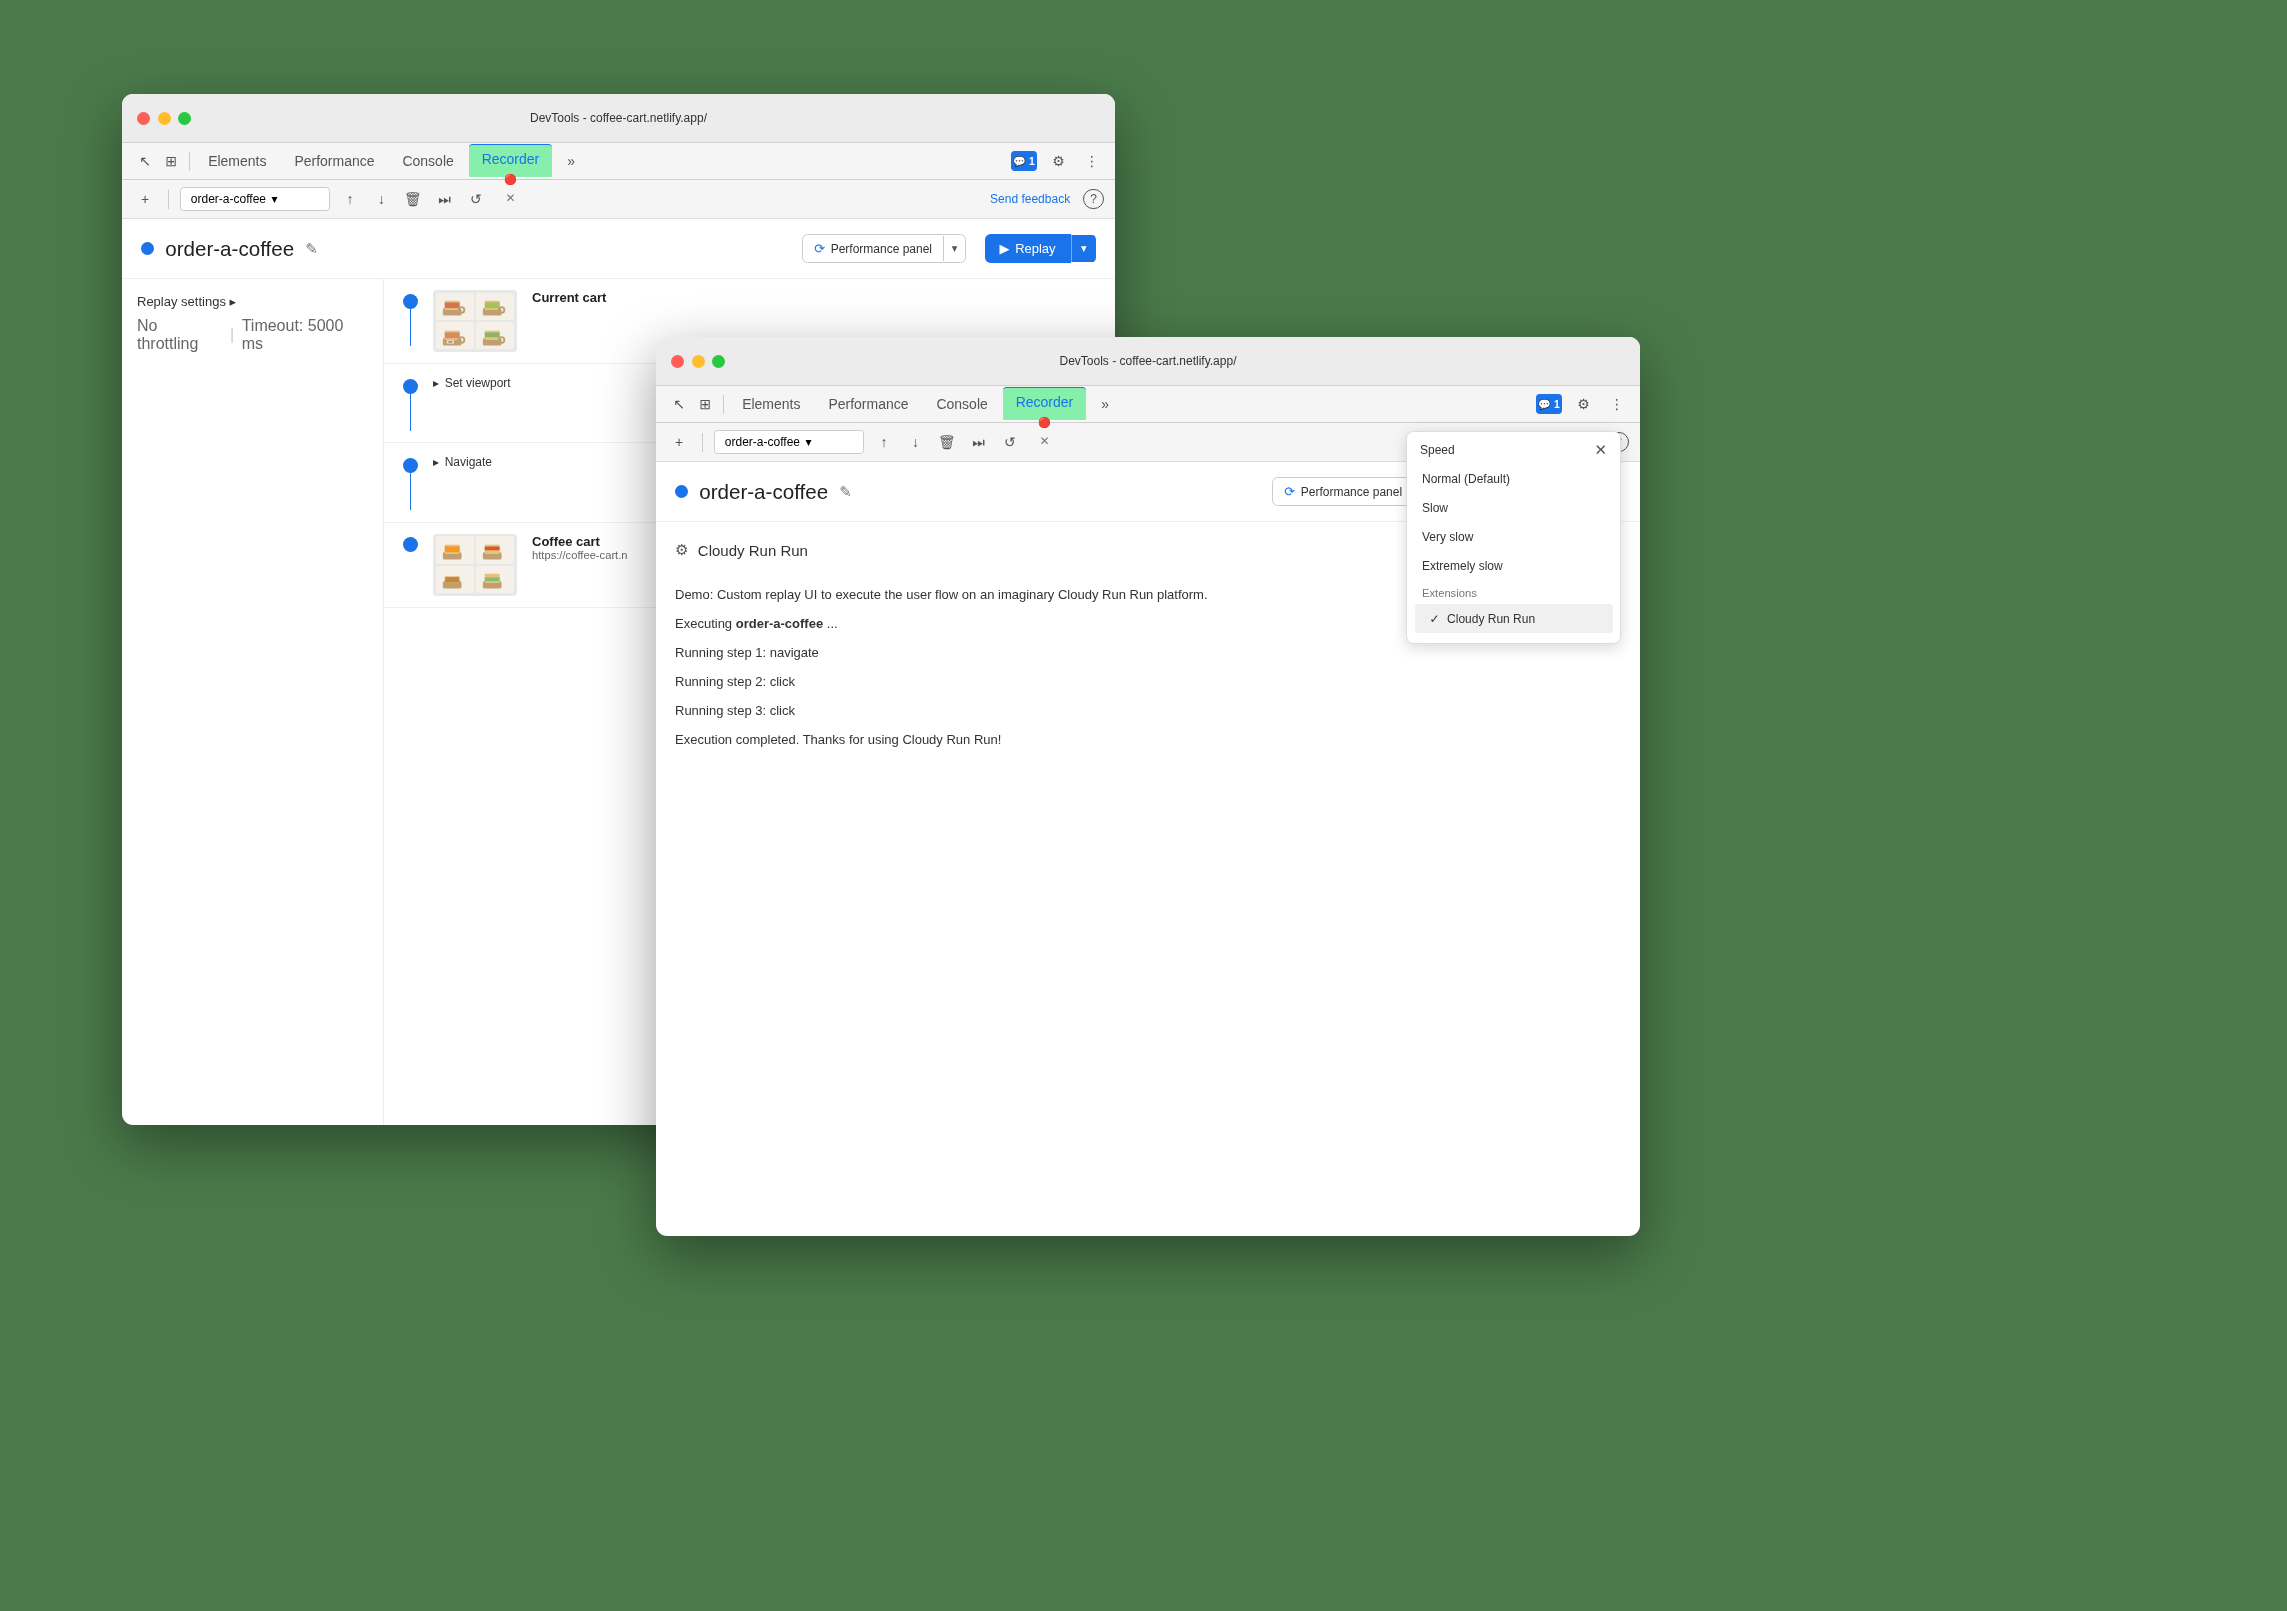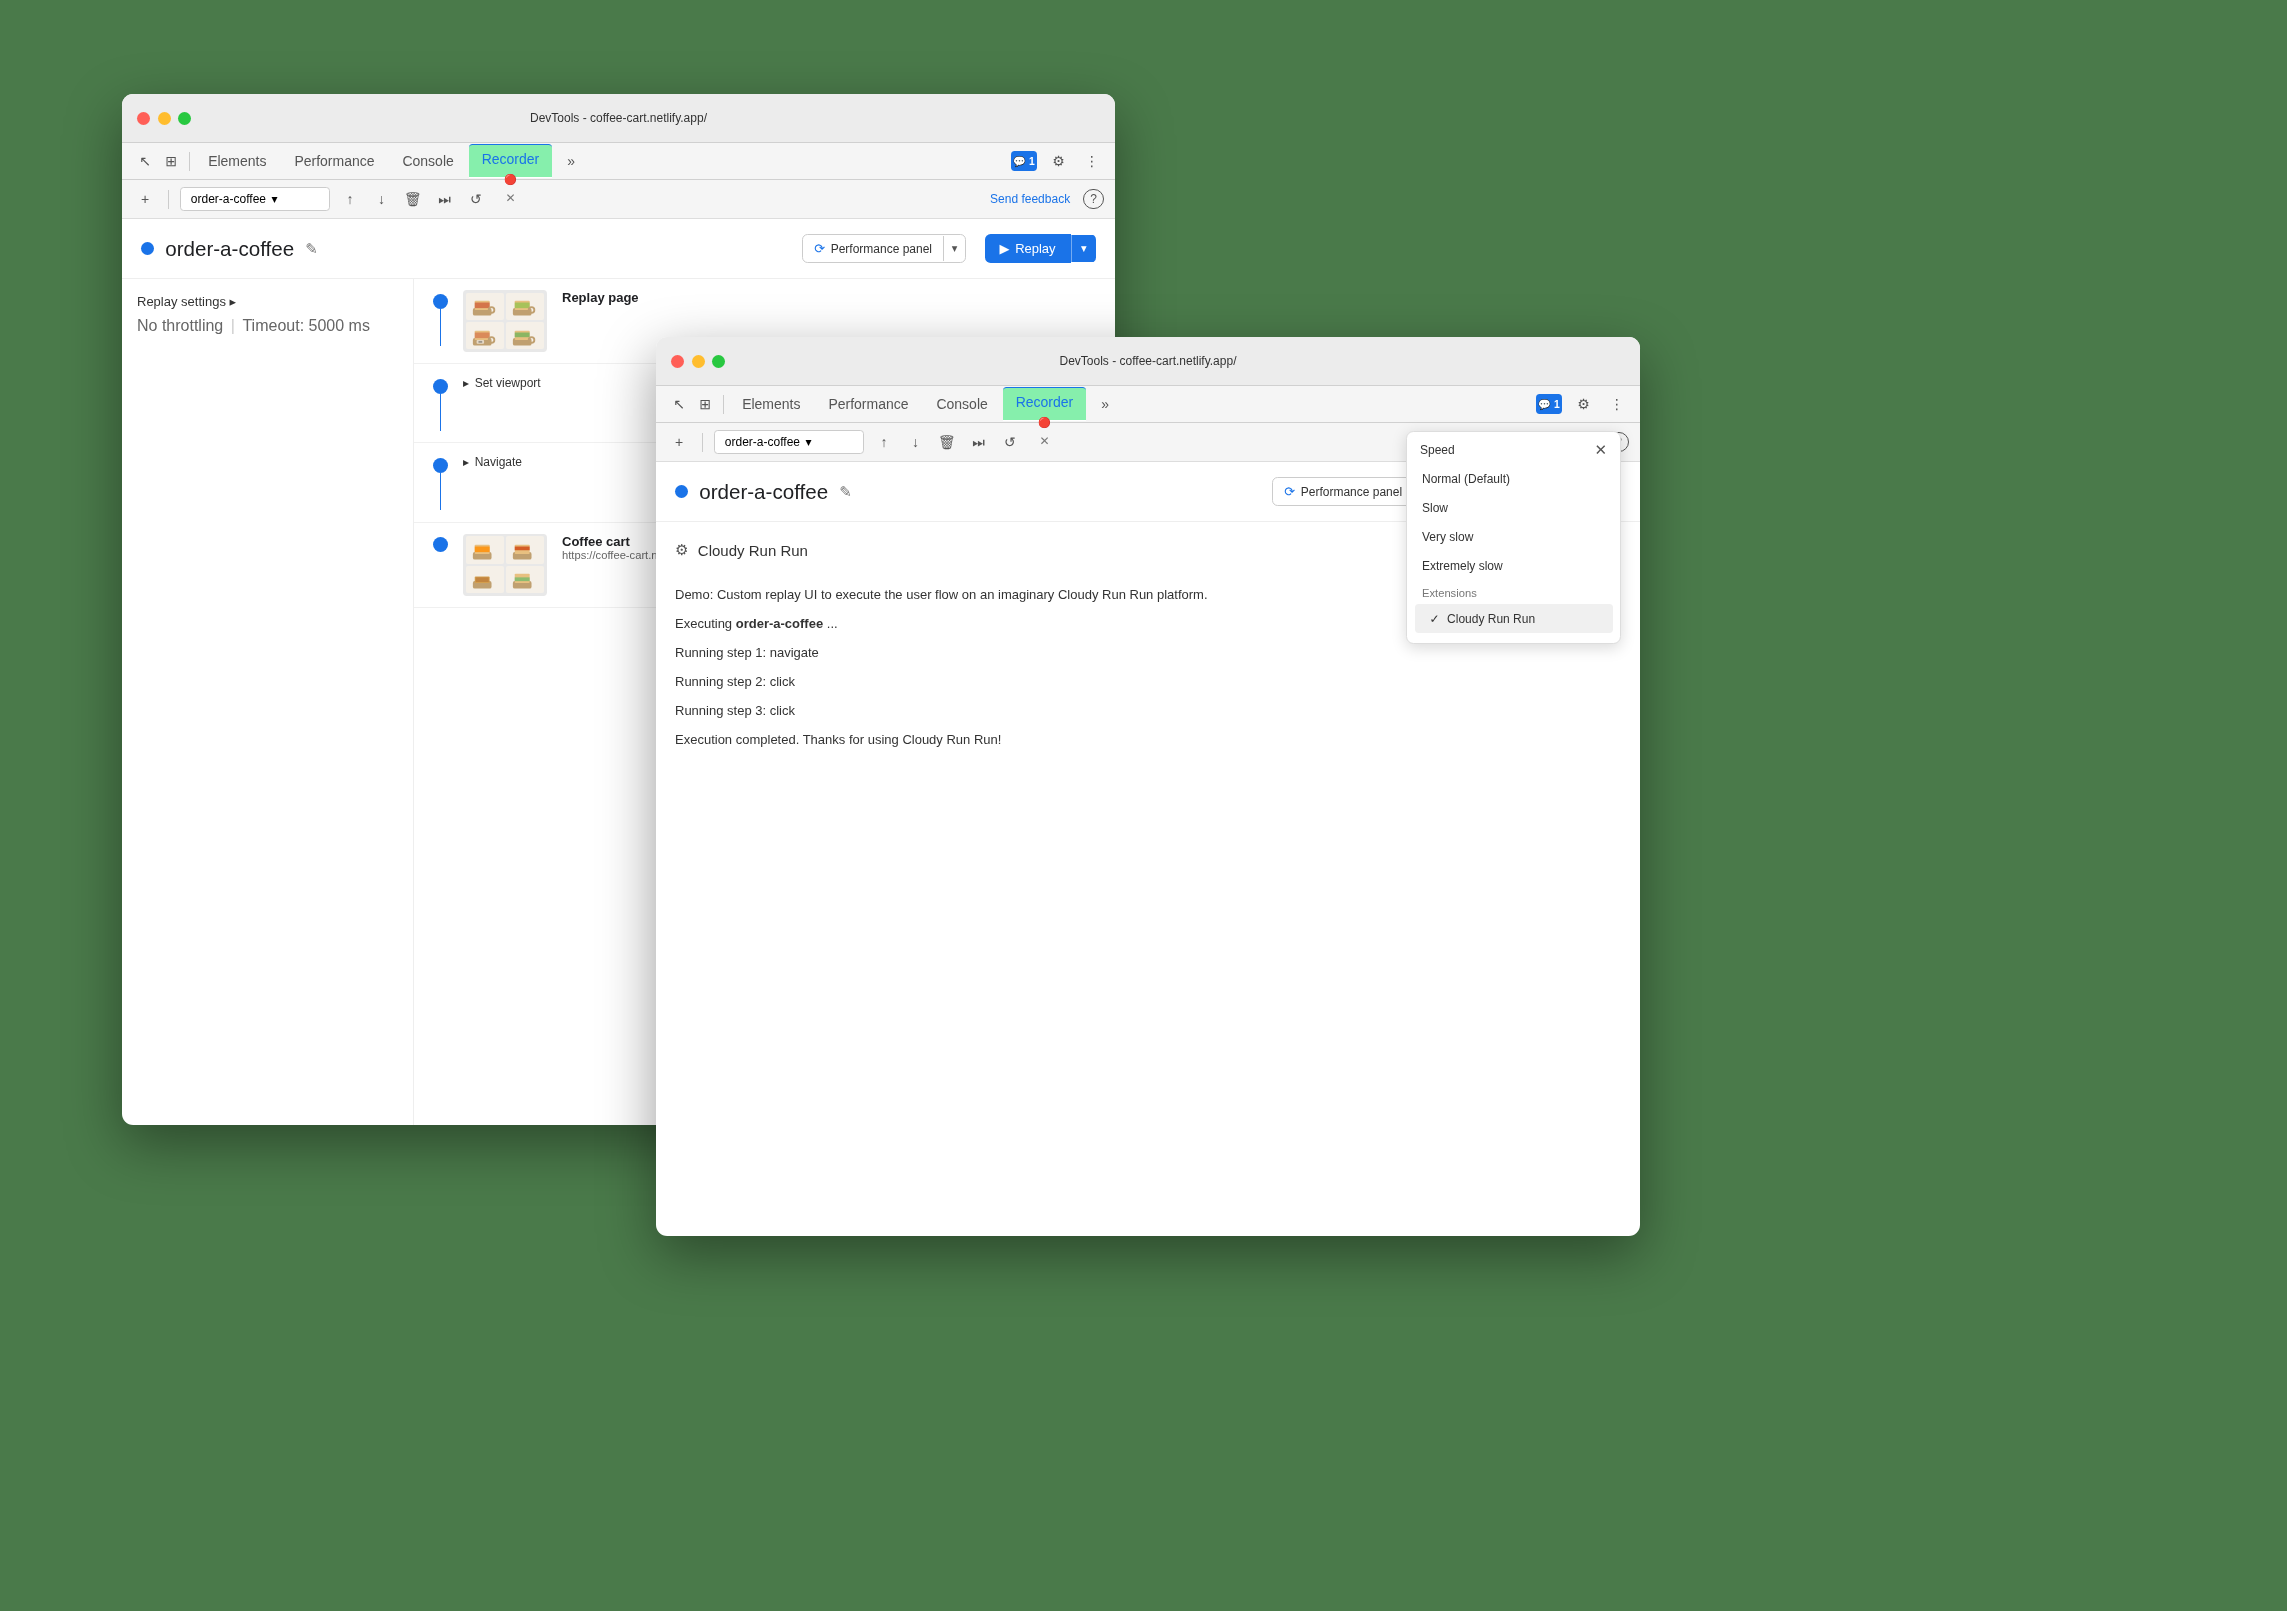--- a/index.html
+++ b/index.html
@@ -247,21 +247,21 @@
       padding: 6.6px 9.4px;
       cursor: pointer;
       border-left: 0.9px solid rgba(255,255,255,0.4);
       font-size: 11.2px;
       display: flex;
       align-items: center;
     }
 
     
     .sidebar {
-      width: 292px;
+      width: 262px;
       border-right: 0.9px solid #eee;
       padding: 15px;
       flex-shrink: 0;
     }
 
     .replay-settings-header {
       display: flex;
       align-items: center;
       gap: 3.7px;
       font-size: 13px;
@@ -616,21 +616,21 @@
           <div class="thumb-item">
             <svg width="28" height="22.5" viewBox="0 0 30 24">
               <rect x="2" y="14" width="20" height="8" rx="2" fill="#c0a070"></rect>
               <rect x="4" y="6" width="16" height="10" rx="1" fill="#e8c080"></rect>
               <rect x="4" y="8" width="16" height="5" fill="#4caf50" opacity="0.6"></rect>
               <ellipse cx="22" cy="16" rx="3" ry="3" fill="none" stroke="#c0a070" stroke-width="2"></ellipse>
             </svg>
           </div>
         </div>
         <div class="step-info">
-          <div class="step-title">Replay page</div>
+          <div class="step-title">Current cart</div>
         </div>
       </div>
 
       <div class="timeline-step">
         <div style="position:relative; display:flex; flex-direction:column; align-items:center;">
           <div class="step-dot"></div>
           <div style="width:1.9px; flex:1; background:#1a73e8; min-height:37px;"></div>
         </div>
         <div class="step-info">
           <div class="step-expandable">

